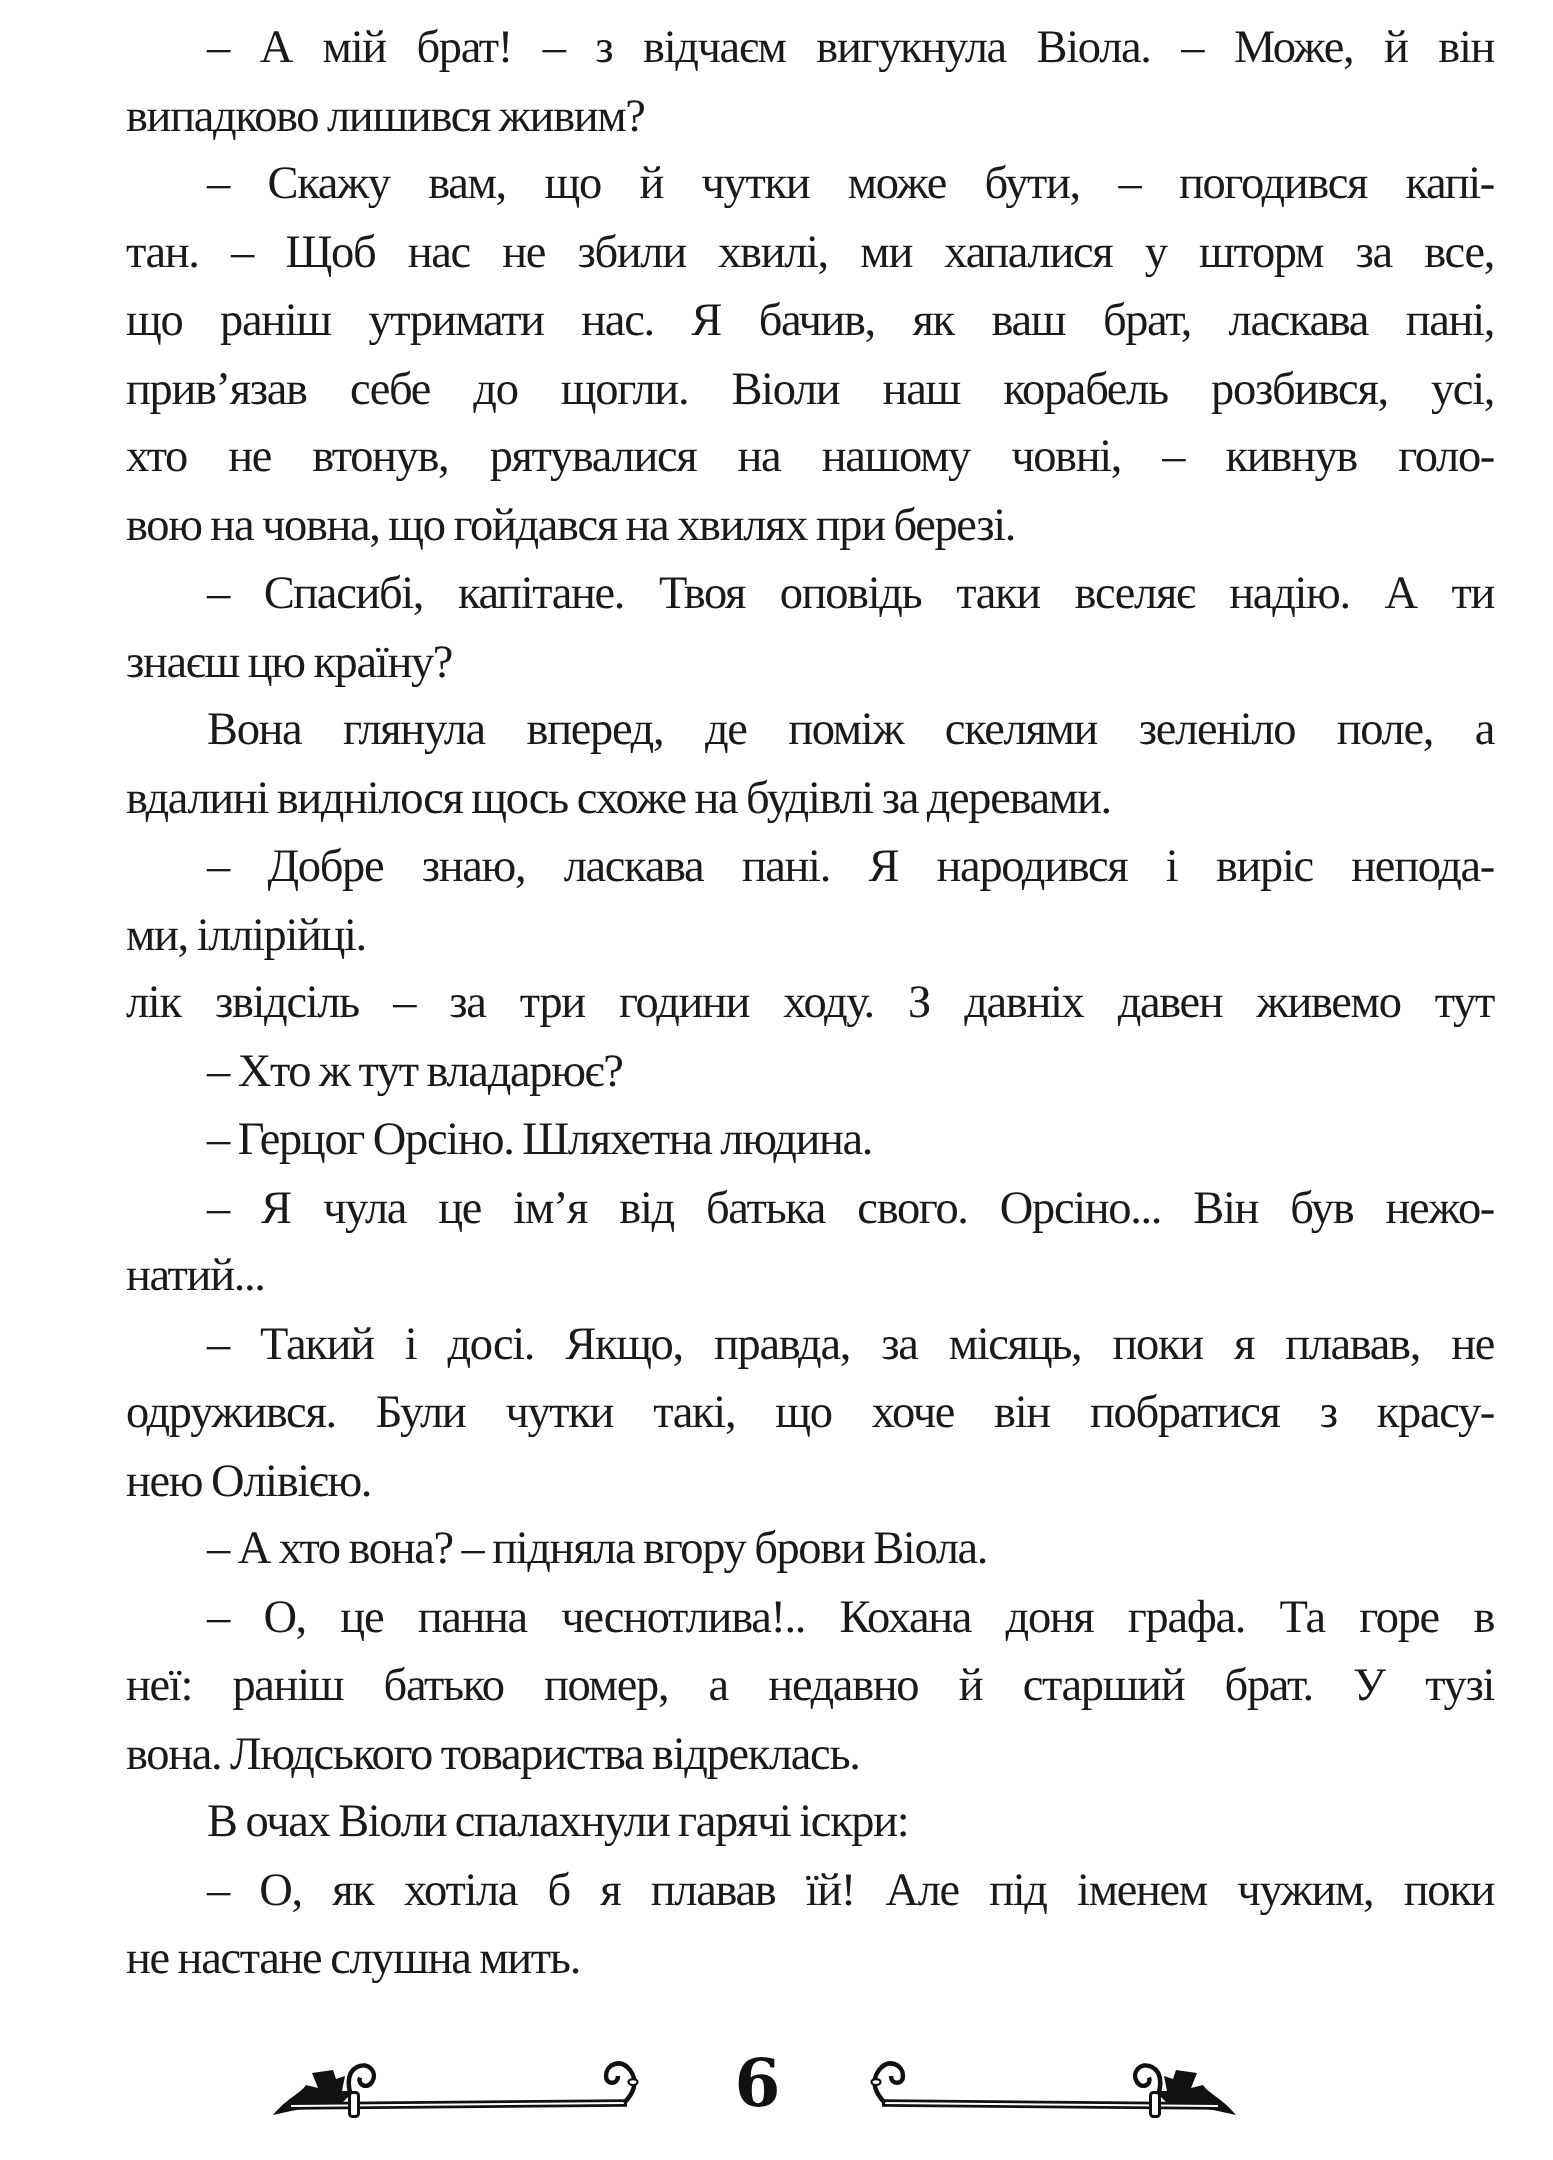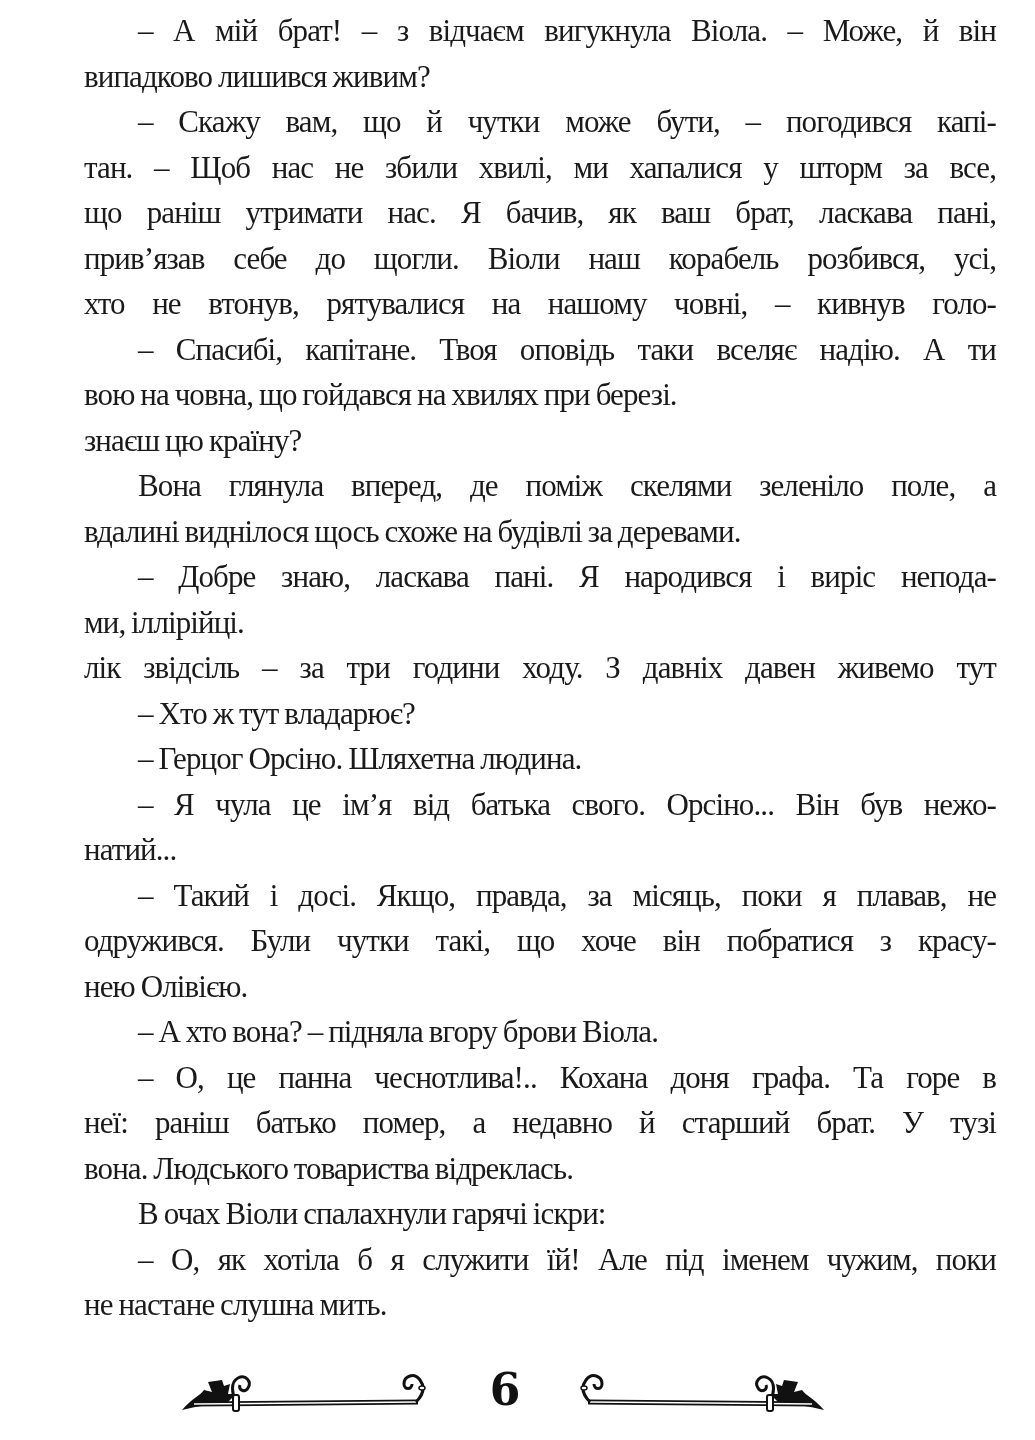--- a/index.html
+++ b/index.html
@@ -72,41 +72,41 @@
 <body>
 
 <div class="page-text" id="page-body">
     <span class="line indent">– А мій брат! – з відчаєм вигукнула Віола. – Може, й він</span>
     <span class="line last">випадково лишився живим?</span>
     <span class="line indent">– Скажу вам, що й чутки може бути, – погодився капі-</span>
     <span class="line">тан. – Щоб нас не збили хвилі, ми хапалися у шторм за все,</span>
     <span class="line">що раніш утримати нас. Я бачив, як ваш брат, ласкава пані,</span>
     <span class="line">прив’язав себе до щогли. Віоли наш корабель розбився, усі,</span>
     <span class="line">хто не втонув, рятувалися на нашому човні, – кивнув голо-</span>
+    <span class="line last">вою на човна, що гойдався на хвилях при березі.</span>
     <span class="line indent">– Спасибі, капітане. Твоя оповідь таки вселяє надію. А ти</span>
-    <span class="line last">вою на човна, що гойдався на хвилях при березі.</span>
     <span class="line last">знаєш цю країну?</span>
     <span class="line indent"> Вона глянула вперед, де поміж скелями зеленіло поле, а</span>
     <span class="line last">вдалині виднілося щось схоже на будівлі за деревами.</span>
     <span class="line indent">– Добре знаю, ласкава пані. Я народився і виріс непода-</span>
     <span class="line last">ми, іллірійці.</span>
     <span class="line">лік звідсіль – за три години ходу. З давніх давен живемо тут</span>
     <span class="line indent last">– Хто ж тут владарює?</span>
     <span class="line indent last">– Герцог Орсіно. Шляхетна людина.</span>
     <span class="line indent">– Я чула це ім’я від батька свого. Орсіно... Він був нежо-</span>
     <span class="line last">натий...</span>
     <span class="line indent">– Такий і досі. Якщо, правда, за місяць, поки я плавав, не</span>
     <span class="line">одружився. Були чутки такі, що хоче він побратися з красу-</span>
     <span class="line last">нею Олівією.</span>
     <span class="line indent last">– А хто вона? – підняла вгору брови Віола.</span>
     <span class="line indent">– О, це панна чеснотлива!.. Кохана доня графа. Та горе в</span>
     <span class="line">неї: раніш батько помер, а недавно й старший брат. У тузі</span>
     <span class="line last">вона. Людського товариства відреклась.</span>
     <span class="line indent last"> В очах Віоли спалахнули гарячі іскри:</span>
-    <span class="line indent">– О, як хотіла б я служити їй! Але під іменем чужим, поки</span>
+    <span class="line indent">– О, як хотіла б я плавав їй! Але під іменем чужим, поки</span>
     <span class="line last">не настане слушна мить.</span>
   </div>
 
 <div class="footer">
   <svg class="ornament left" viewBox="0 0 250 50">
 
     <path d="M4,42 C14,30 22,28 26,22 L34,24 L30,14 L44,12 L46,18 L52,16 L50,26 L58,26 L50,34 C36,36 20,38 4,42 Z" fill="#111"></path>
 
     <path d="M14,36 L240,34" stroke="#111" stroke-width="5" fill="none"></path>
     <path d="M16,36 L238,34" stroke="#fff" stroke-width="1.4" fill="none"></path>

